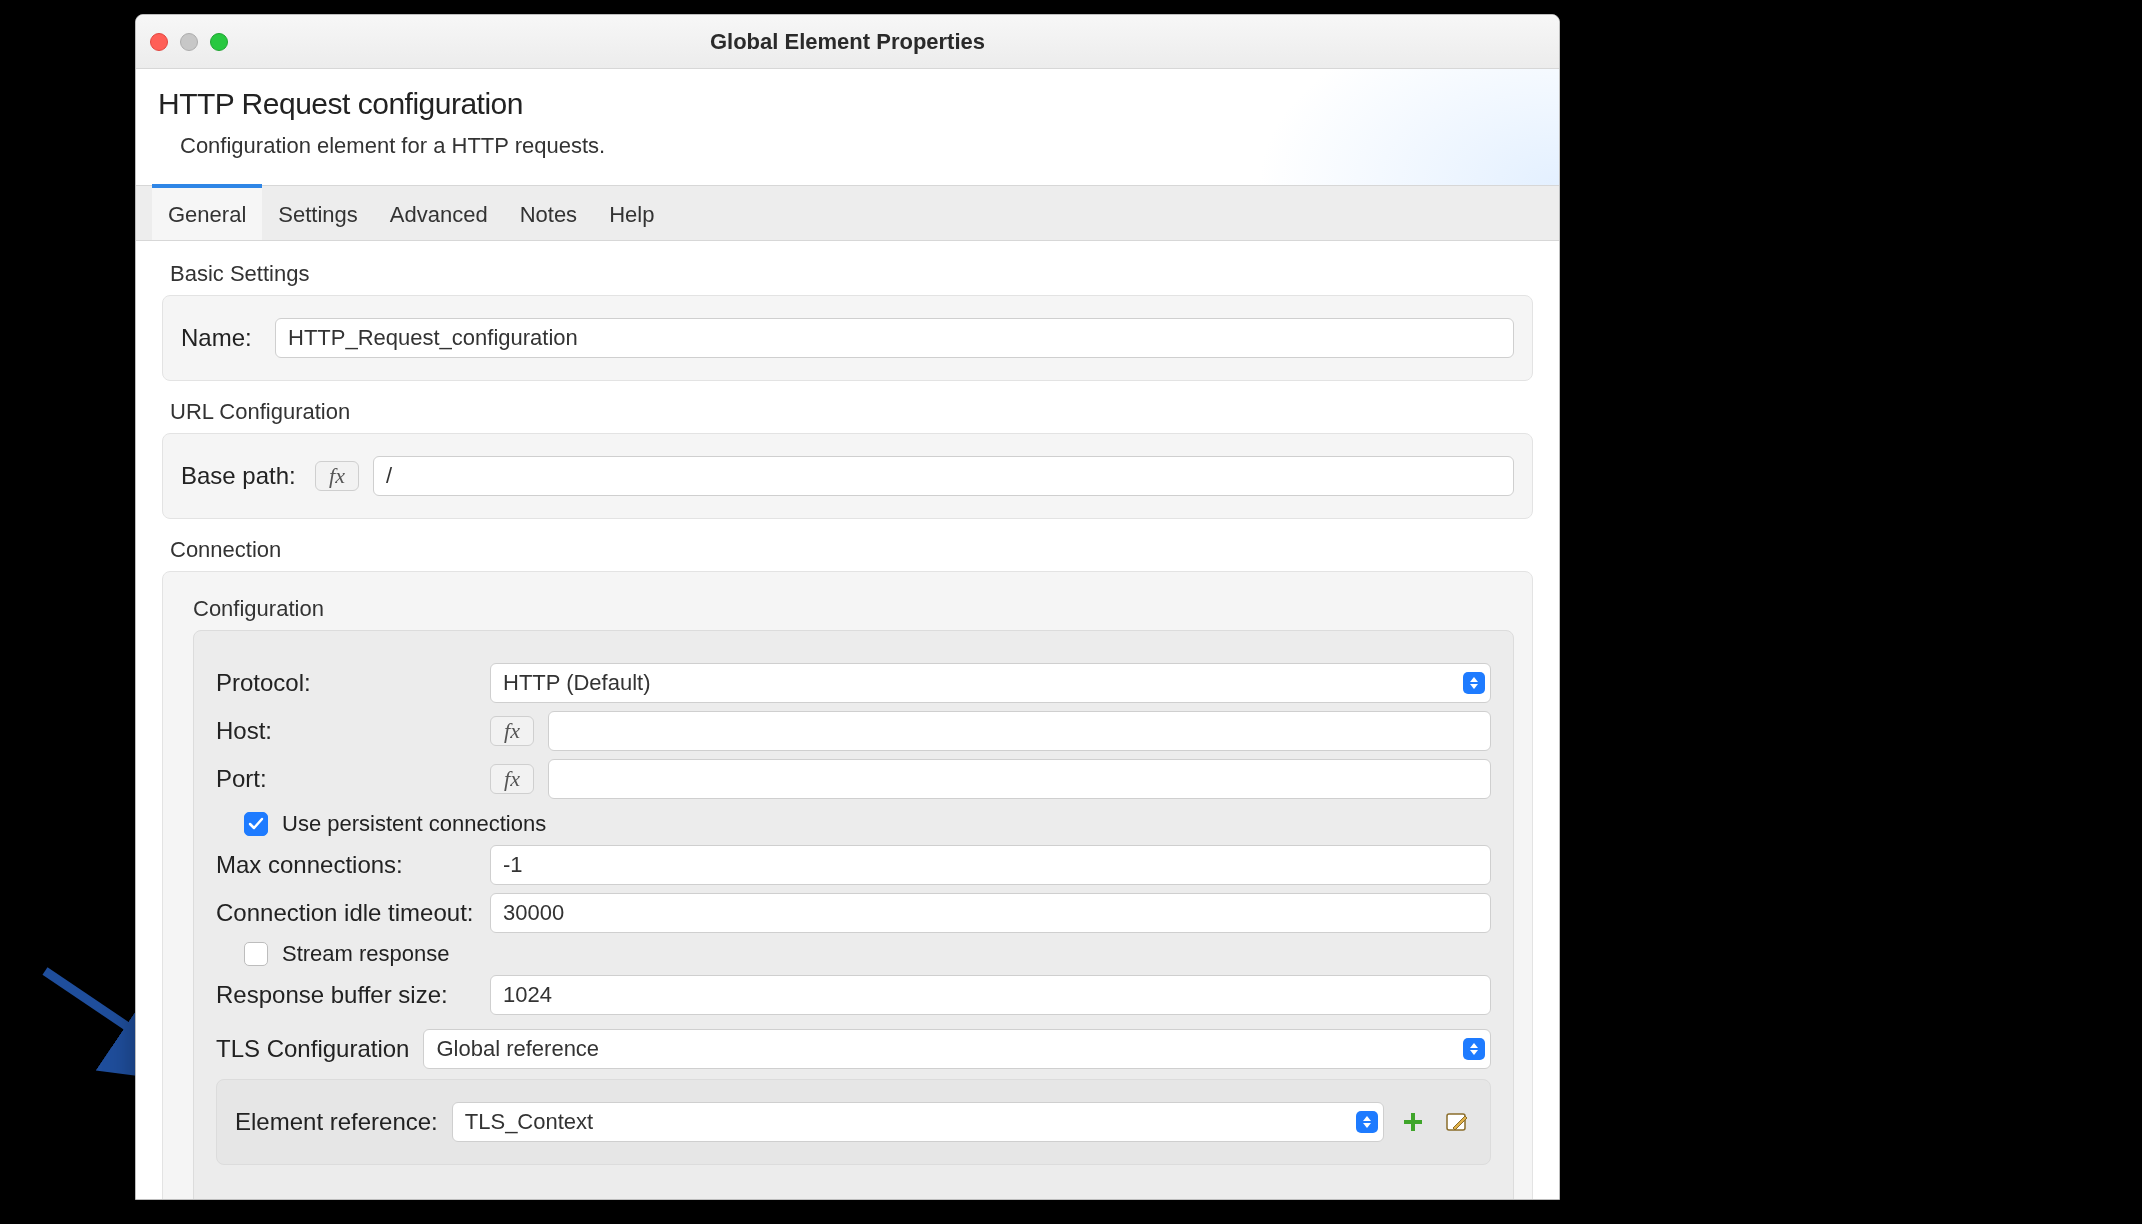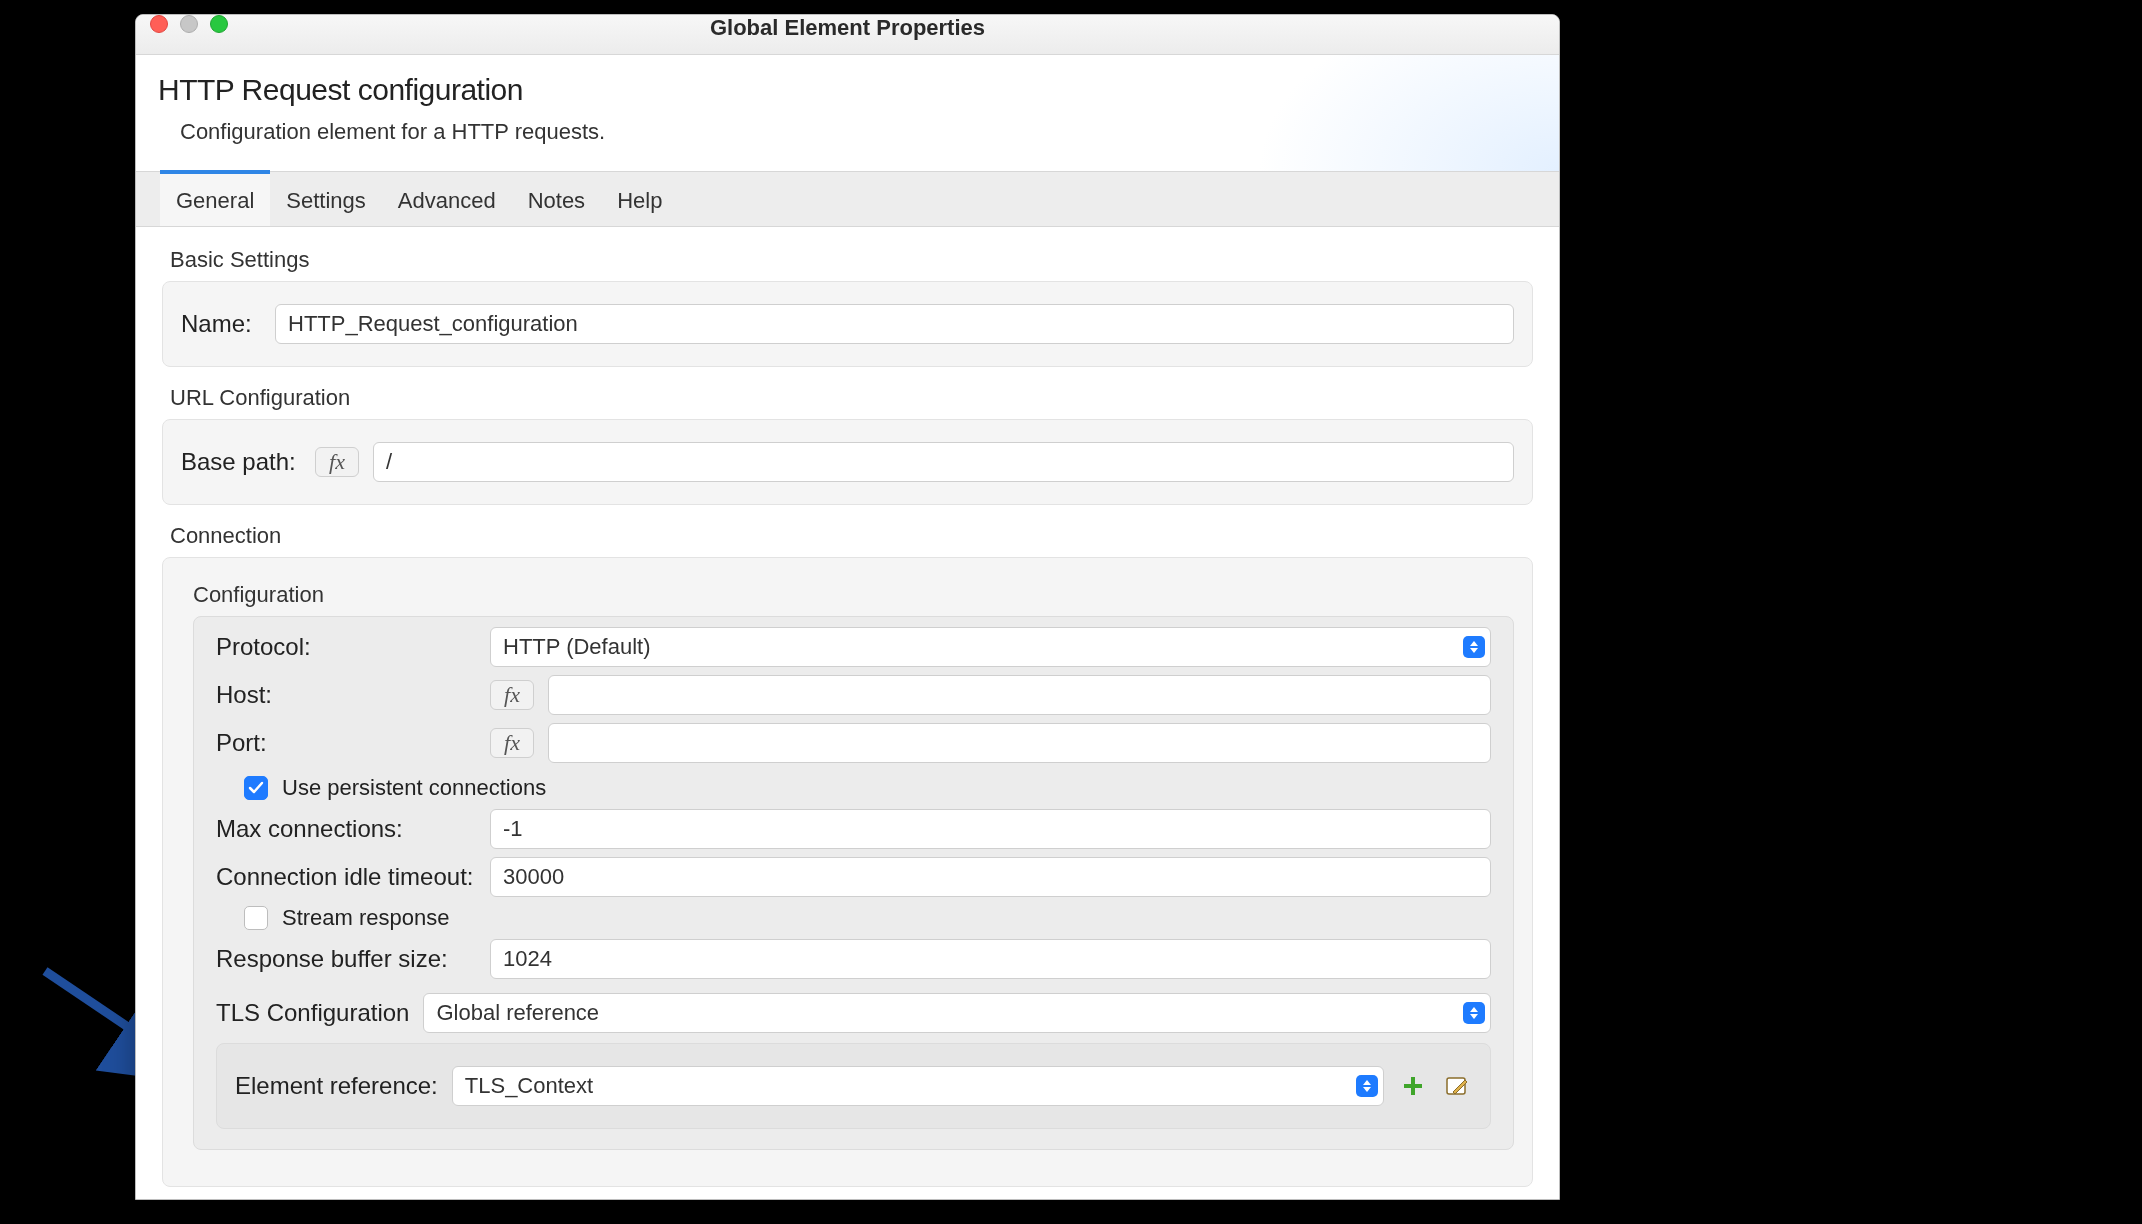--- a/index.html
+++ b/index.html
@@ -6,43 +6,43 @@
   html, body { width: 2142px; height: 1224px; background: #000; font-family: -apple-system, "Helvetica Neue", Arial, sans-serif; font-size: 22px; color: #222; }
   .stage { position: relative; width: 2142px; height: 1224px; }
 
   .window {
     position: absolute; left: 135px; top: 14px; width: 1425px; height: 1186px;
     background: #fff; border: 1px solid #bdbdbd; border-radius: 8px 8px 0 0;
     box-shadow: 0 10px 30px rgba(0,0,0,0.35); overflow: hidden;
   }
 
   .titlebar {
-    height: 40px; background: linear-gradient(#f7f7f7,#ececec);
-    border-bottom: 1px solid #d7d7d7; display: flex; 
+    height: 54px; background: linear-gradient(#f7f7f7,#ececec);
+    border-bottom: 1px solid #d7d7d7; display: flex; align-items: center;
     padding: 0 14px; position: relative;
   }
   .traffic { display: flex; gap: 12px; }
   .tl { width: 18px; height: 18px; border-radius: 50%; }
   .tl.close   { background: #ff5f57; border: 1px solid #e24640; }
   .tl.min     { background: #c7c7c7; border: 1px solid #adadad; }
   .tl.max     { background: #28c840; border: 1px solid #1fa532; }
   .titlebar-title {
     position: absolute; left: 0; right: 0; text-align: center;
     font-weight: 700; font-size: 22px; color: #2a2a2a; pointer-events: none;
   }
 
   .header-block { padding: 18px 22px 26px 22px; background: #fff;
     background-image: radial-gradient(ellipse 500px 300px at 100% 100%, rgba(200,225,255,0.5), transparent 60%);
   }
   .header-block h1 { font-size: 30px; font-weight: 400; letter-spacing: -0.5px; }
   .header-block .sub { margin-top: 12px; margin-left: 22px; font-size: 22px; color: #333; }
 
   .tabbar {
     background: #ededed; border-top: 1px solid #d7d7d7; border-bottom: 1px solid #d7d7d7;
-    display: flex; gap: 0; padding-left: 24px; height: 56px; align-items: flex-end;
+    display: flex; gap: 0; padding-left: 16px; height: 56px; align-items: flex-end;
   }
   .tab {
     padding: 14px 16px 12px 16px; font-size: 22px; color: #333; cursor: default;
     border-top: 4px solid transparent;
   }
   .tab.active { background: #f6f6f6; border-top: 4px solid #2f86e6; }
 
   .panel { padding: 14px 26px 0 26px; overflow: auto; height: calc(100% - 42px - 110px - 56px); }
 
   .section-label { font-size: 22px; color: #333; margin: 6px 0 8px 8px; }
@@ -156,21 +156,21 @@
           <span class="fx-btn">fx</span>
           <input class="text-input grow" value="/" style="">
         </div>
       </div>
 
       <div class="section-label">Connection</div>
       <div class="group" style="padding:18px 18px 18px 30px;">
 
         <div class="section-label" style="margin-left:0">Configuration</div>
 
-        <div class="group inner" style="padding:2px 22px;">
+        <div class="group inner" style="padding:24px 22px;">
 
           <div class="row">
             <span class="lbl config-lbl-col">Protocol:</span>
             <div class="select-wrap">
               <input class="select-input grow" readonly="" value="HTTP (Default)" style="">
               <span class="select-caret"></span>
             </div>
           </div>
 
           <div class="row">

